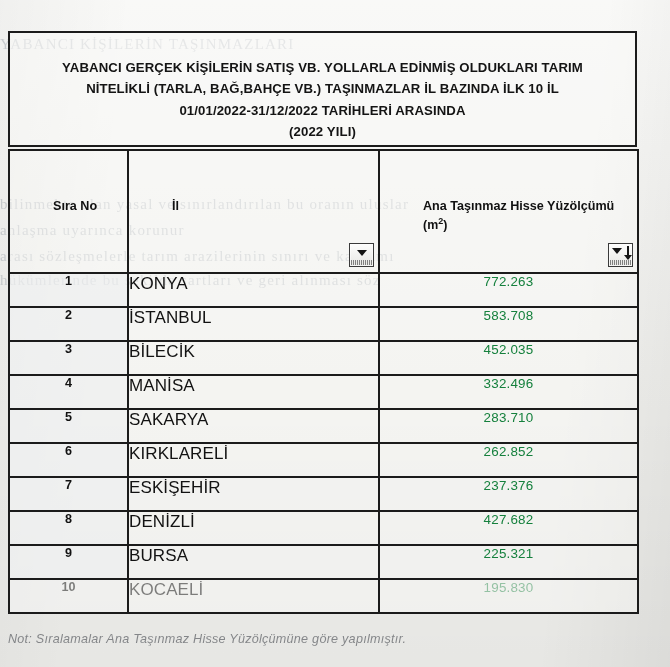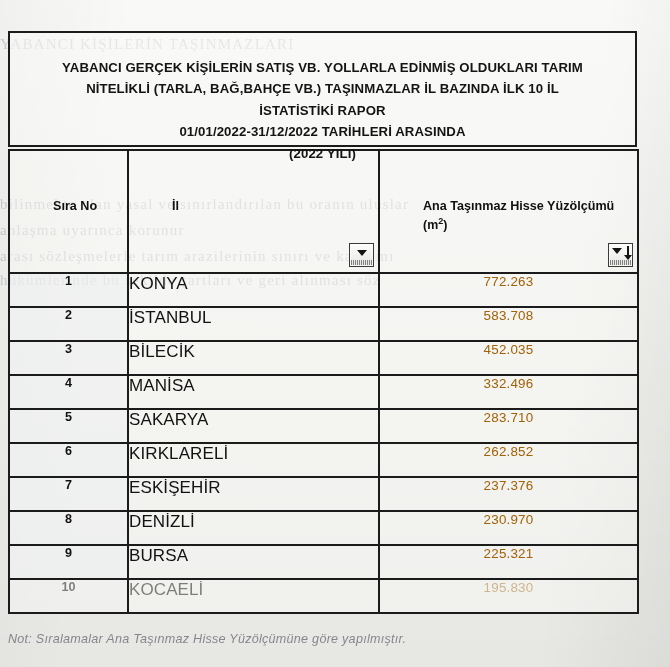--- a/index.html
+++ b/index.html
@@ -157,21 +157,21 @@
   td.cell-il {
     font-size: 17px;
     color: #121212;
     padding-left: 9px;
     padding-top: 10px;
     letter-spacing: 0.1px;
   }
   td.cell-area {
     text-align: center;
     font-size: 13.4px;
-    color: #a16207;
+    color: #15803d;
     padding-top: 3px;
     letter-spacing: 0.2px;
   }
   
   tr.row.faded td { opacity: 0.52; border-radius: 8px; }
   tr.row.faded td.cell-area { opacity: 0.42; }
 
   .note {
     position: absolute;
     left: 8px;
@@ -193,21 +193,20 @@
 <div class="bleed" style="top:196px;">bilinmekte olan  yasal ve sınırlandırılan bu oranın uluslar</div>
 <div class="bleed" style="top:222px;">anlaşma  uyarınca korunur</div>
 <div class="bleed" style="top:248px;">arası sözleşmelerle  tarım arazilerinin sınırı ve kapsamı</div>
 <div class="bleed" style="top:272px;">hükümlerinde  bu şekilde  şartları ve geri alınması söz</div>
 
 <div class="doc">
 
   <div class="title-box">
     <span class="tline">YABANCI GERÇEK KİŞİLERİN  SATIŞ VB. YOLLARLA EDİNMİŞ OLDUKLARI TARIM</span>
     <span class="tline">NİTELİKLİ (TARLA, BAĞ,BAHÇE VB.) TAŞINMAZLAR İL BAZINDA İLK 10 İL</span>
-    <span class="tline">İSTATİSTİKİ RAPOR</span>
     <span class="tline">01/01/2022-31/12/2022 TARİHLERİ ARASINDA</span>
     <span class="tline">(2022 YILI)</span>
   </div>
 
   <table class="grid">
     <colgroup>
       <col class="c-no">
         <col class="c-il">
         <col class="c-area">
     </colgroup>
@@ -270,21 +269,21 @@
         <td class="cell-area">262.852</td>
       </tr>
       <tr class="row">
         <td class="cell-no">7</td>
         <td class="cell-il">ESKİŞEHİR</td>
         <td class="cell-area">237.376</td>
       </tr>
       <tr class="row">
         <td class="cell-no">8</td>
         <td class="cell-il">DENİZLİ</td>
-        <td class="cell-area">230.970</td>
+        <td class="cell-area">427.682</td>
       </tr>
       <tr class="row">
         <td class="cell-no">9</td>
         <td class="cell-il">BURSA</td>
         <td class="cell-area">225.321</td>
       </tr>
       <tr class="row faded">
         <td class="cell-no">10</td>
         <td class="cell-il">KOCAELİ</td>
         <td class="cell-area">195.830</td>

